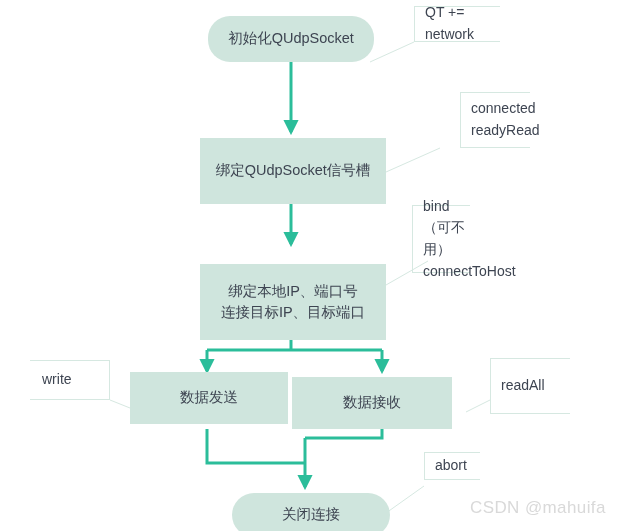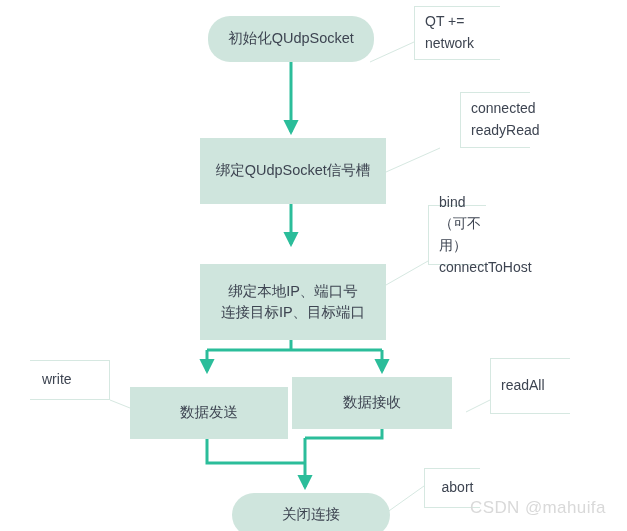--- a/index.html
+++ b/index.html
@@ -119,53 +119,53 @@
 
   <div class="node" style="left:200px; top:138px; width:186px; height:66px;">
     <span class="nlabel">绑定QUdpSocket信号槽</span>
   </div>
 
   <div class="node" style="left:200px; top:264px; width:186px; height:76px;">
     <span class="nlabel">绑定本地IP、端口号
 连接目标IP、目标端口</span>
   </div>
 
-  <div class="node" style="left:130px; top:387px; width:158px; height:52px;">
+  <div class="node" style="left:130px; top:372px; width:158px; height:52px;">
     <span class="nlabel">数据发送</span>
   </div>
 
   <div class="node" style="left:292px; top:377px; width:160px; height:52px;">
     <span class="nlabel">数据接收</span>
   </div>
 
   <div class="node rounded" style="left:232px; top:493px; width:158px; height:44px;">
     <span class="nlabel">关闭连接</span>
   </div>
 
-  <div class="annot open-right" style="left:414px; top:6px; width:86px; height:54px;">
+  <div class="annot open-right" style="left:414px; top:6px; width:86px; height:36px;">
     <span class="atext">QT += network</span>
   </div>
 
   <div class="annot open-right" style="left:460px; top:92px; width:70px; height:56px;">
     <span class="atext">connected
 readyRead</span>
   </div>
 
-  <div class="annot open-right" style="left:428px; top:205px; width:58px; height:60px;">
+  <div class="annot open-right" style="left:412px; top:205px; width:58px; height:68px;">
     <span class="atext">bind（可不用）
 connectToHost</span>
   </div>
 
   <div class="annot open-left" style="left:30px; top:360px; width:80px; height:40px;">
     <span class="atext">write</span>
   </div>
 
   <div class="annot open-right" style="left:490px; top:358px; width:80px; height:56px;">
     <span class="atext">readAll</span>
   </div>
 
-  <div class="annot open-right" style="left:424px; top:468px; width:56px; height:40px;align-items:center;">
+  <div class="annot open-right" style="left:424px; top:452px; width:56px; height:28px;">
     <span class="atext">abort</span>
   </div>
 
   <div class="watermark" style="left:470px; top:498px;">CSDN @mahuifa</div>
 
 </div>
 
 </body></html>

